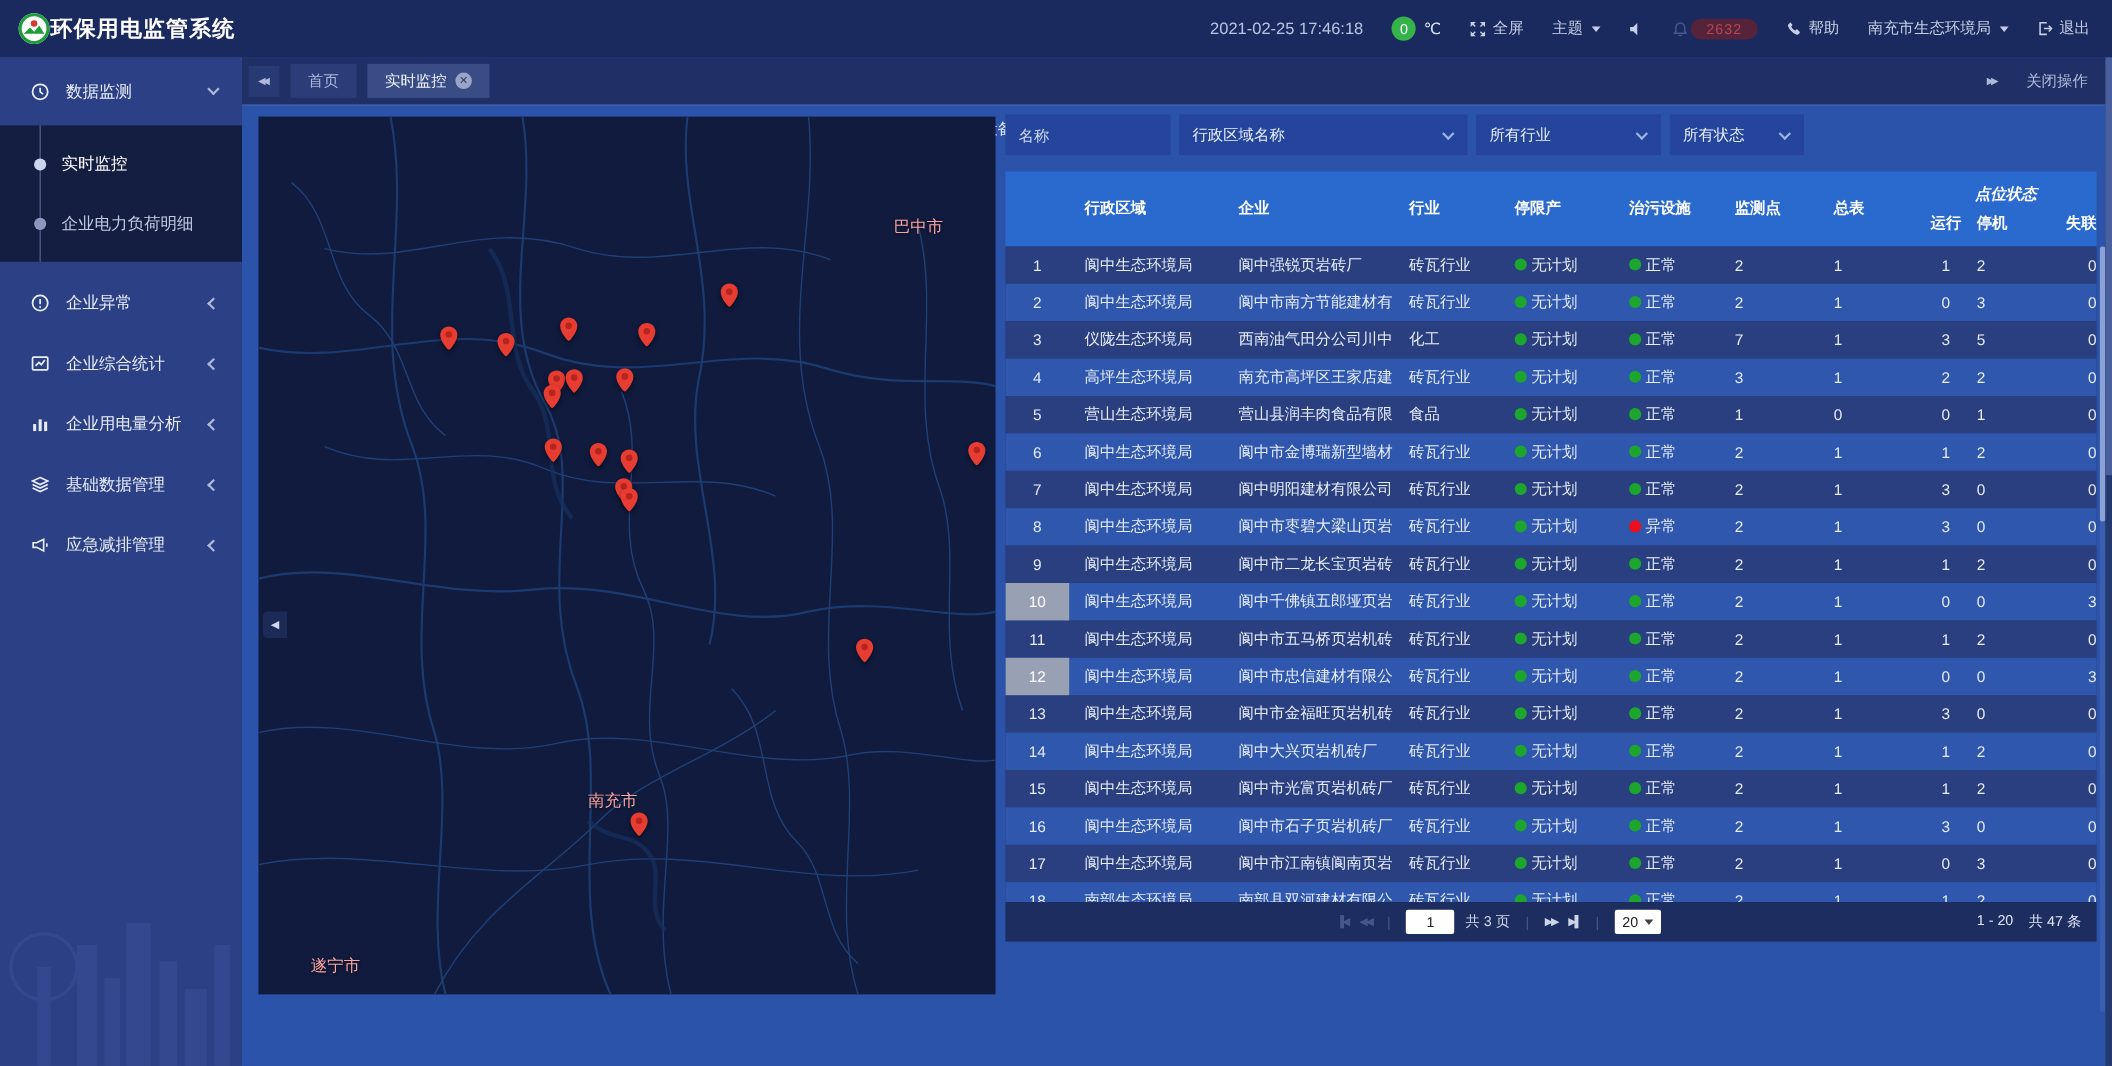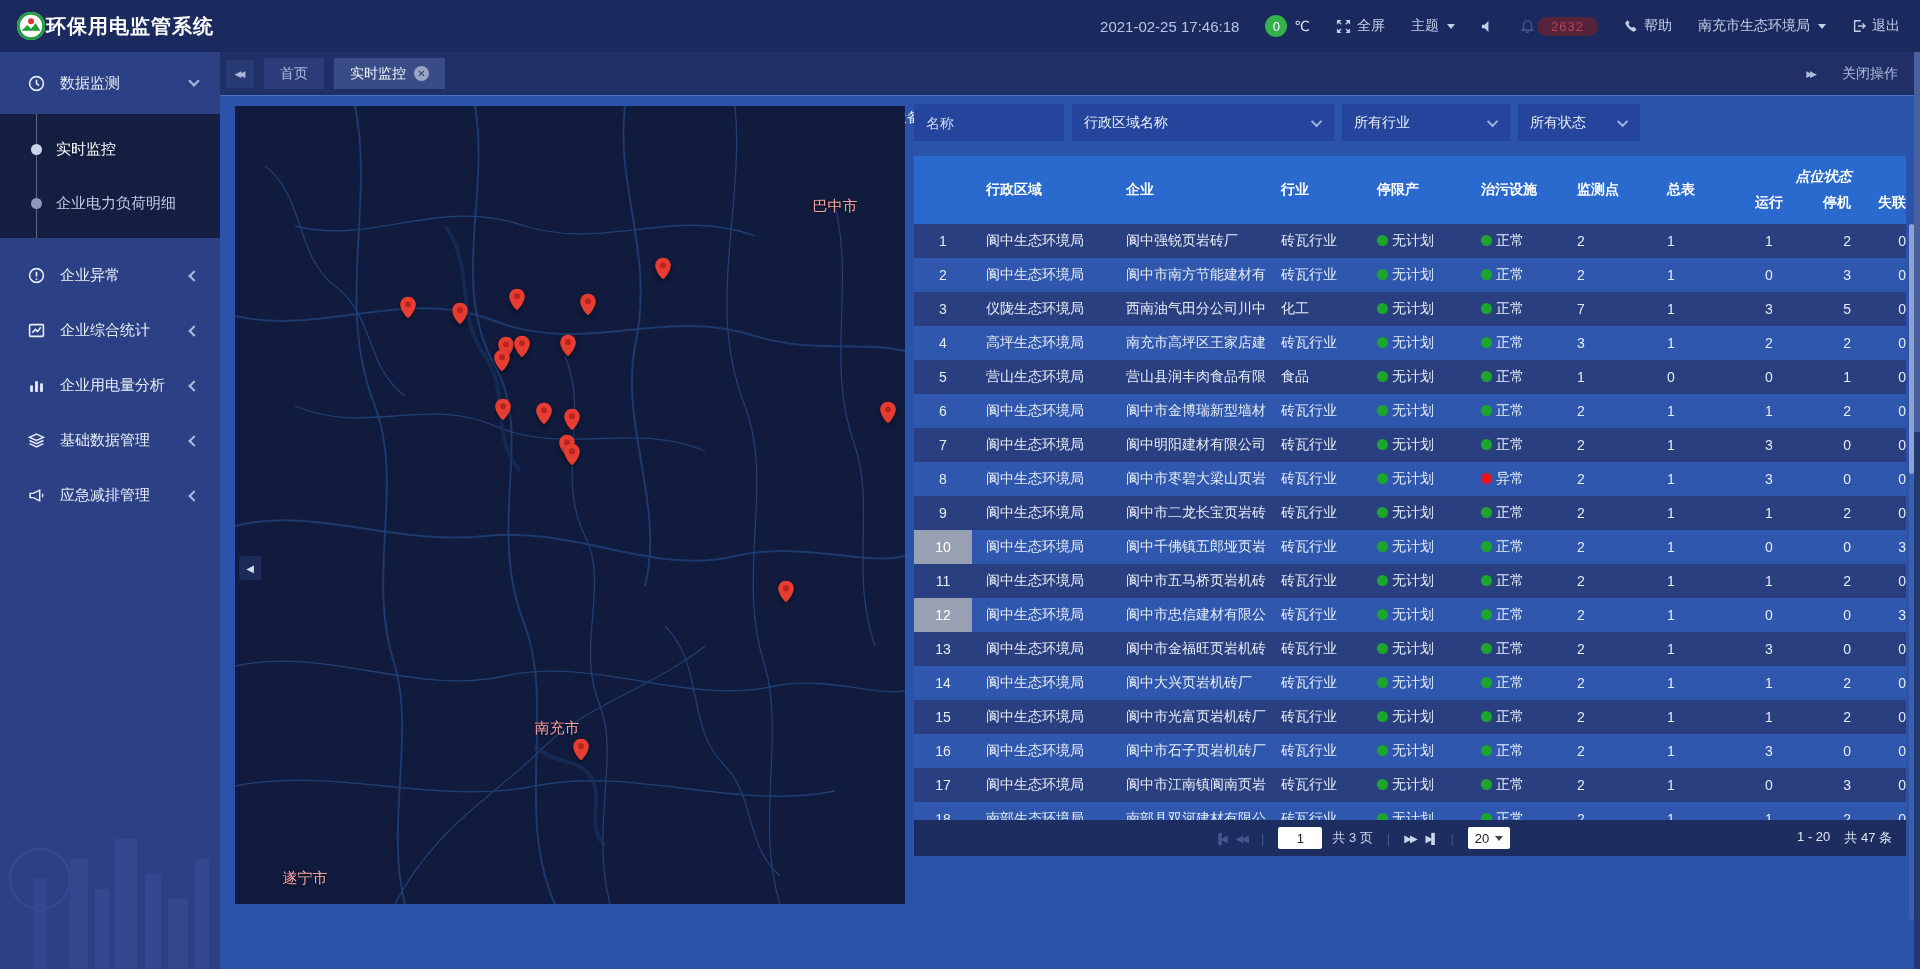--- a/index.html
+++ b/index.html
@@ -102,21 +102,21 @@
   .th,.td { flex:0 0 auto; padding-left:14px; white-space:nowrap; overflow:hidden; }
   .c-seq   { width:58px;  padding-left:0; text-align:center; }
   .c-region{ width:140px; }
   .c-company{ width:155px; }
   .c-industry{ width:96px; }
   .c-stop  { width:104px; }
   .c-fac   { width:96px; }
   .c-mon   { width:90px; }
   .c-meter { width:88px; }
   .c-run   { width:56px; padding-left:0; text-align:center; }
-  .c-halt  { width:54px; padding-left:0; text-align:right; }
+  .c-halt  { width:54px; padding-left:0; text-align:left; }
   .c-lost  { width:55px; padding-left:0; text-align:right; }
   .th-group { width:165px; display:flex; flex-direction:column; justify-content:center; gap:8px; }
   .th-group .grp-title { text-align:center; font-style:italic; }
   .th-group .grp-sub { display:flex; }
   .tbody { height:596px; overflow:hidden; background:#2c4386; }
   .tr { display:flex; align-items:center; height:34px; color:#e6ecf8; font-size:14px; cursor:pointer; }
   .tr:nth-child(odd)  { background:#2a3f7f; }
   .tr:nth-child(even) { background:#2f57ad; }
   .c-seq.hl { background:#98a1b3; color:#fff; height:34px; line-height:34px; }
   .c-seq .seq { line-height:34px; display:block; }

